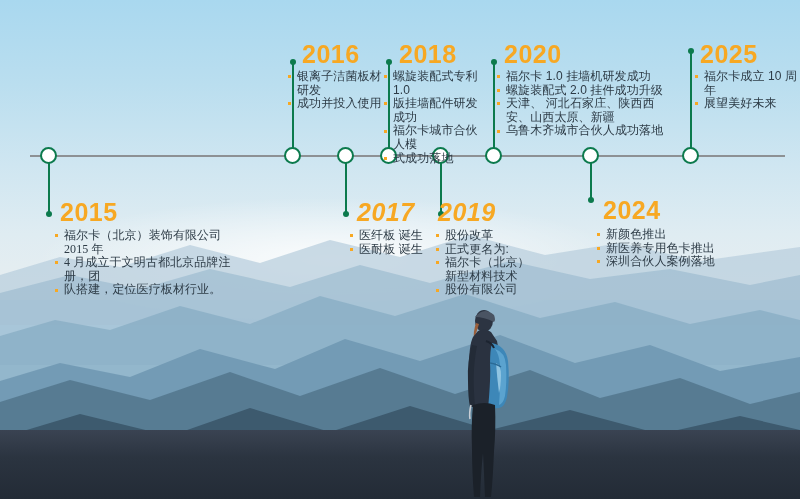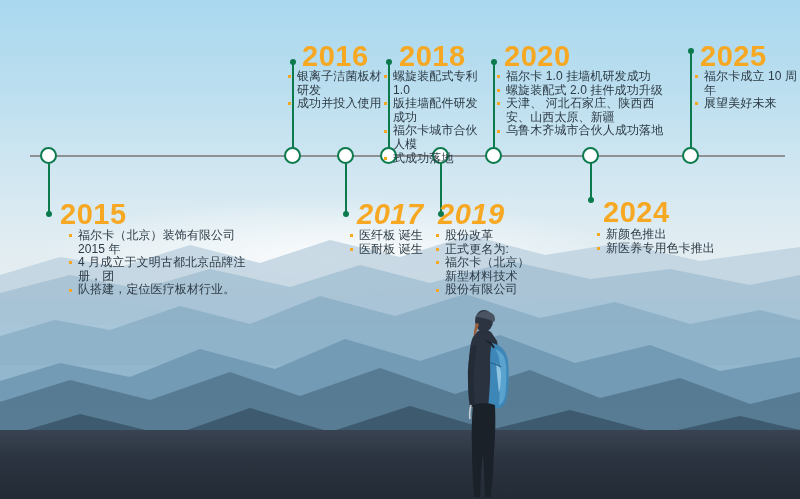--- a/index.html
+++ b/index.html
@@ -56,21 +56,21 @@
     position:absolute; width:2px; background:#0c7a4d; z-index:5;
   }
   .stem::after {
     content:""; position:absolute; left:-2px; width:6px; height:6px;
     border-radius:50%; background:#0c7a4d;
   }
   .stem.up::after { top:-3px; }
   .stem.down::after { bottom:-3px; }
 
   .year {
-    position:absolute; font-size:29px; font-weight:bold; color:#f7a823;
+    position:absolute; font-size:25px; font-weight:bold; color:#f7a823;
     letter-spacing:.5px; line-height:1; white-space:nowrap; z-index:7;
   }
   .bullets { position:absolute; z-index:7; }
   .bullets li {
     list-style:none; position:relative; padding-left:9px;
     font-size:12px; line-height:13.6px; color:#2d3b46;
     letter-spacing:.1px;
   }
   .bullets li::before {
     content:""; position:absolute; left:0; top:5.2px;
@@ -146,21 +146,21 @@
       <path d="M31,100 q-2,8 -1,14" stroke="#c9cfd6" stroke-width="1.6" fill="none"></path>
     </svg>
   </div>
 </div>
 
 <div class="axis"></div>
 
 <div class="node" style="left:40px;"></div>
 <div class="stem down" style="left:47.5px; top:158px; height:56px;"></div>
 <div class="year" style="left:60px; top:200px;">2015</div>
-<ul class="bullets" style="left:69px; top:229px; width:180px;">
+<ul class="bullets" style="left:55px; top:229px; width:180px;font-family:Liberation Serif, serif;">
   <li>福尔卡（北京）装饰有限公司 2015 年</li>
   <li style="padding-left:9px;">4 月成立于文明古都北京品牌注册，团</li>
   <li style="padding-left:9px;">队搭建，定位医疗板材行业。</li>
 </ul>
 
 <div class="node" style="left:284px;"></div>
 <div class="stem up" style="left:291.5px; top:62px; height:86px;"></div>
 <div class="year" style="left:302px; top:42px;">2016</div>
 <ul class="bullets" style="left:288px; top:70px; width:100px;">
   <li>银离子洁菌板材研发</li>
@@ -204,20 +204,21 @@
   <li>天津、 河北石家庄、陕西西安、山西太原、新疆</li>
   <li style="padding-left:9px;">乌鲁木齐城市合伙人成功落地</li>
 </ul>
 
 <div class="node" style="left:582px;"></div>
 <div class="stem down" style="left:589.5px; top:158px; height:42px;"></div>
 <div class="year" style="left:603px; top:198px;">2024</div>
 <ul class="bullets" style="left:597px; top:228px; width:120px;">
   <li>新颜色推出</li>
   <li>新医养专用色卡推出</li>
+  <li>深圳合伙人案例落地</li>
 </ul>
 
 <div class="node" style="left:682px;"></div>
 <div class="stem up" style="left:689.5px; top:51px; height:97px;"></div>
 <div class="year" style="left:700px; top:42px;">2025</div>
 <ul class="bullets" style="left:695px; top:70px; width:105px;">
   <li>福尔卡成立 10 周年</li>
   <li>展望美好未来</li>
 </ul>
 

